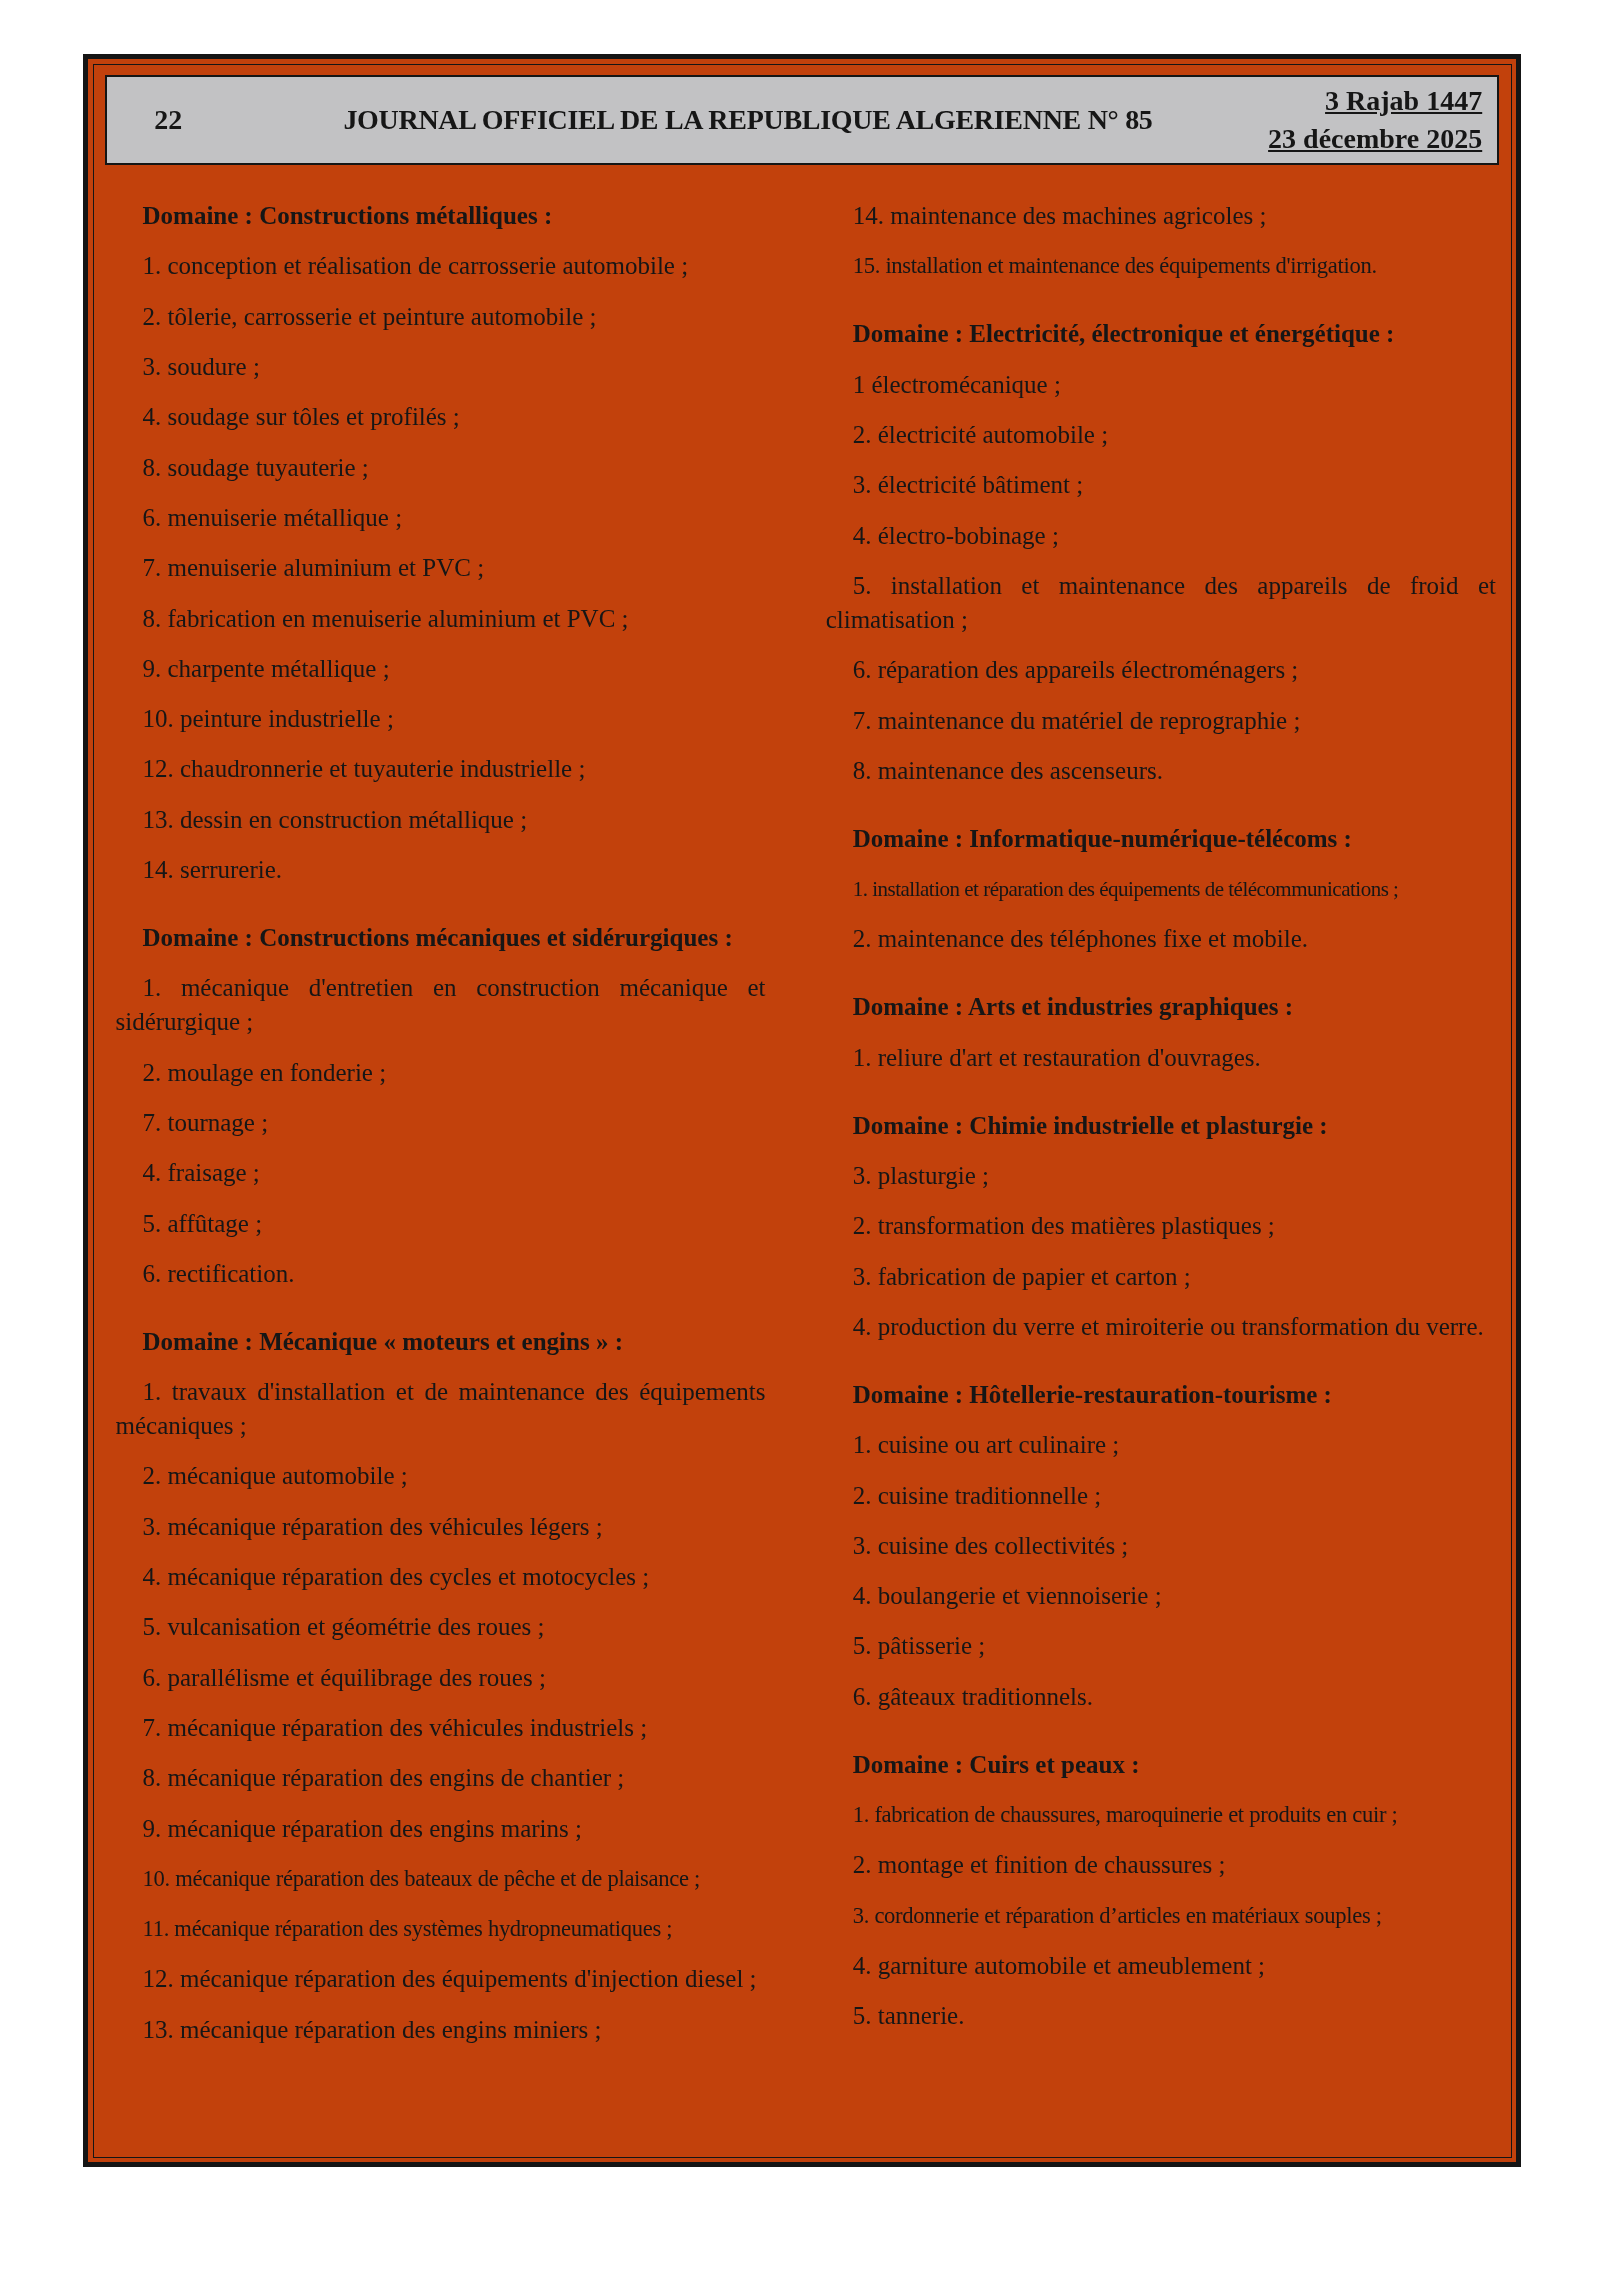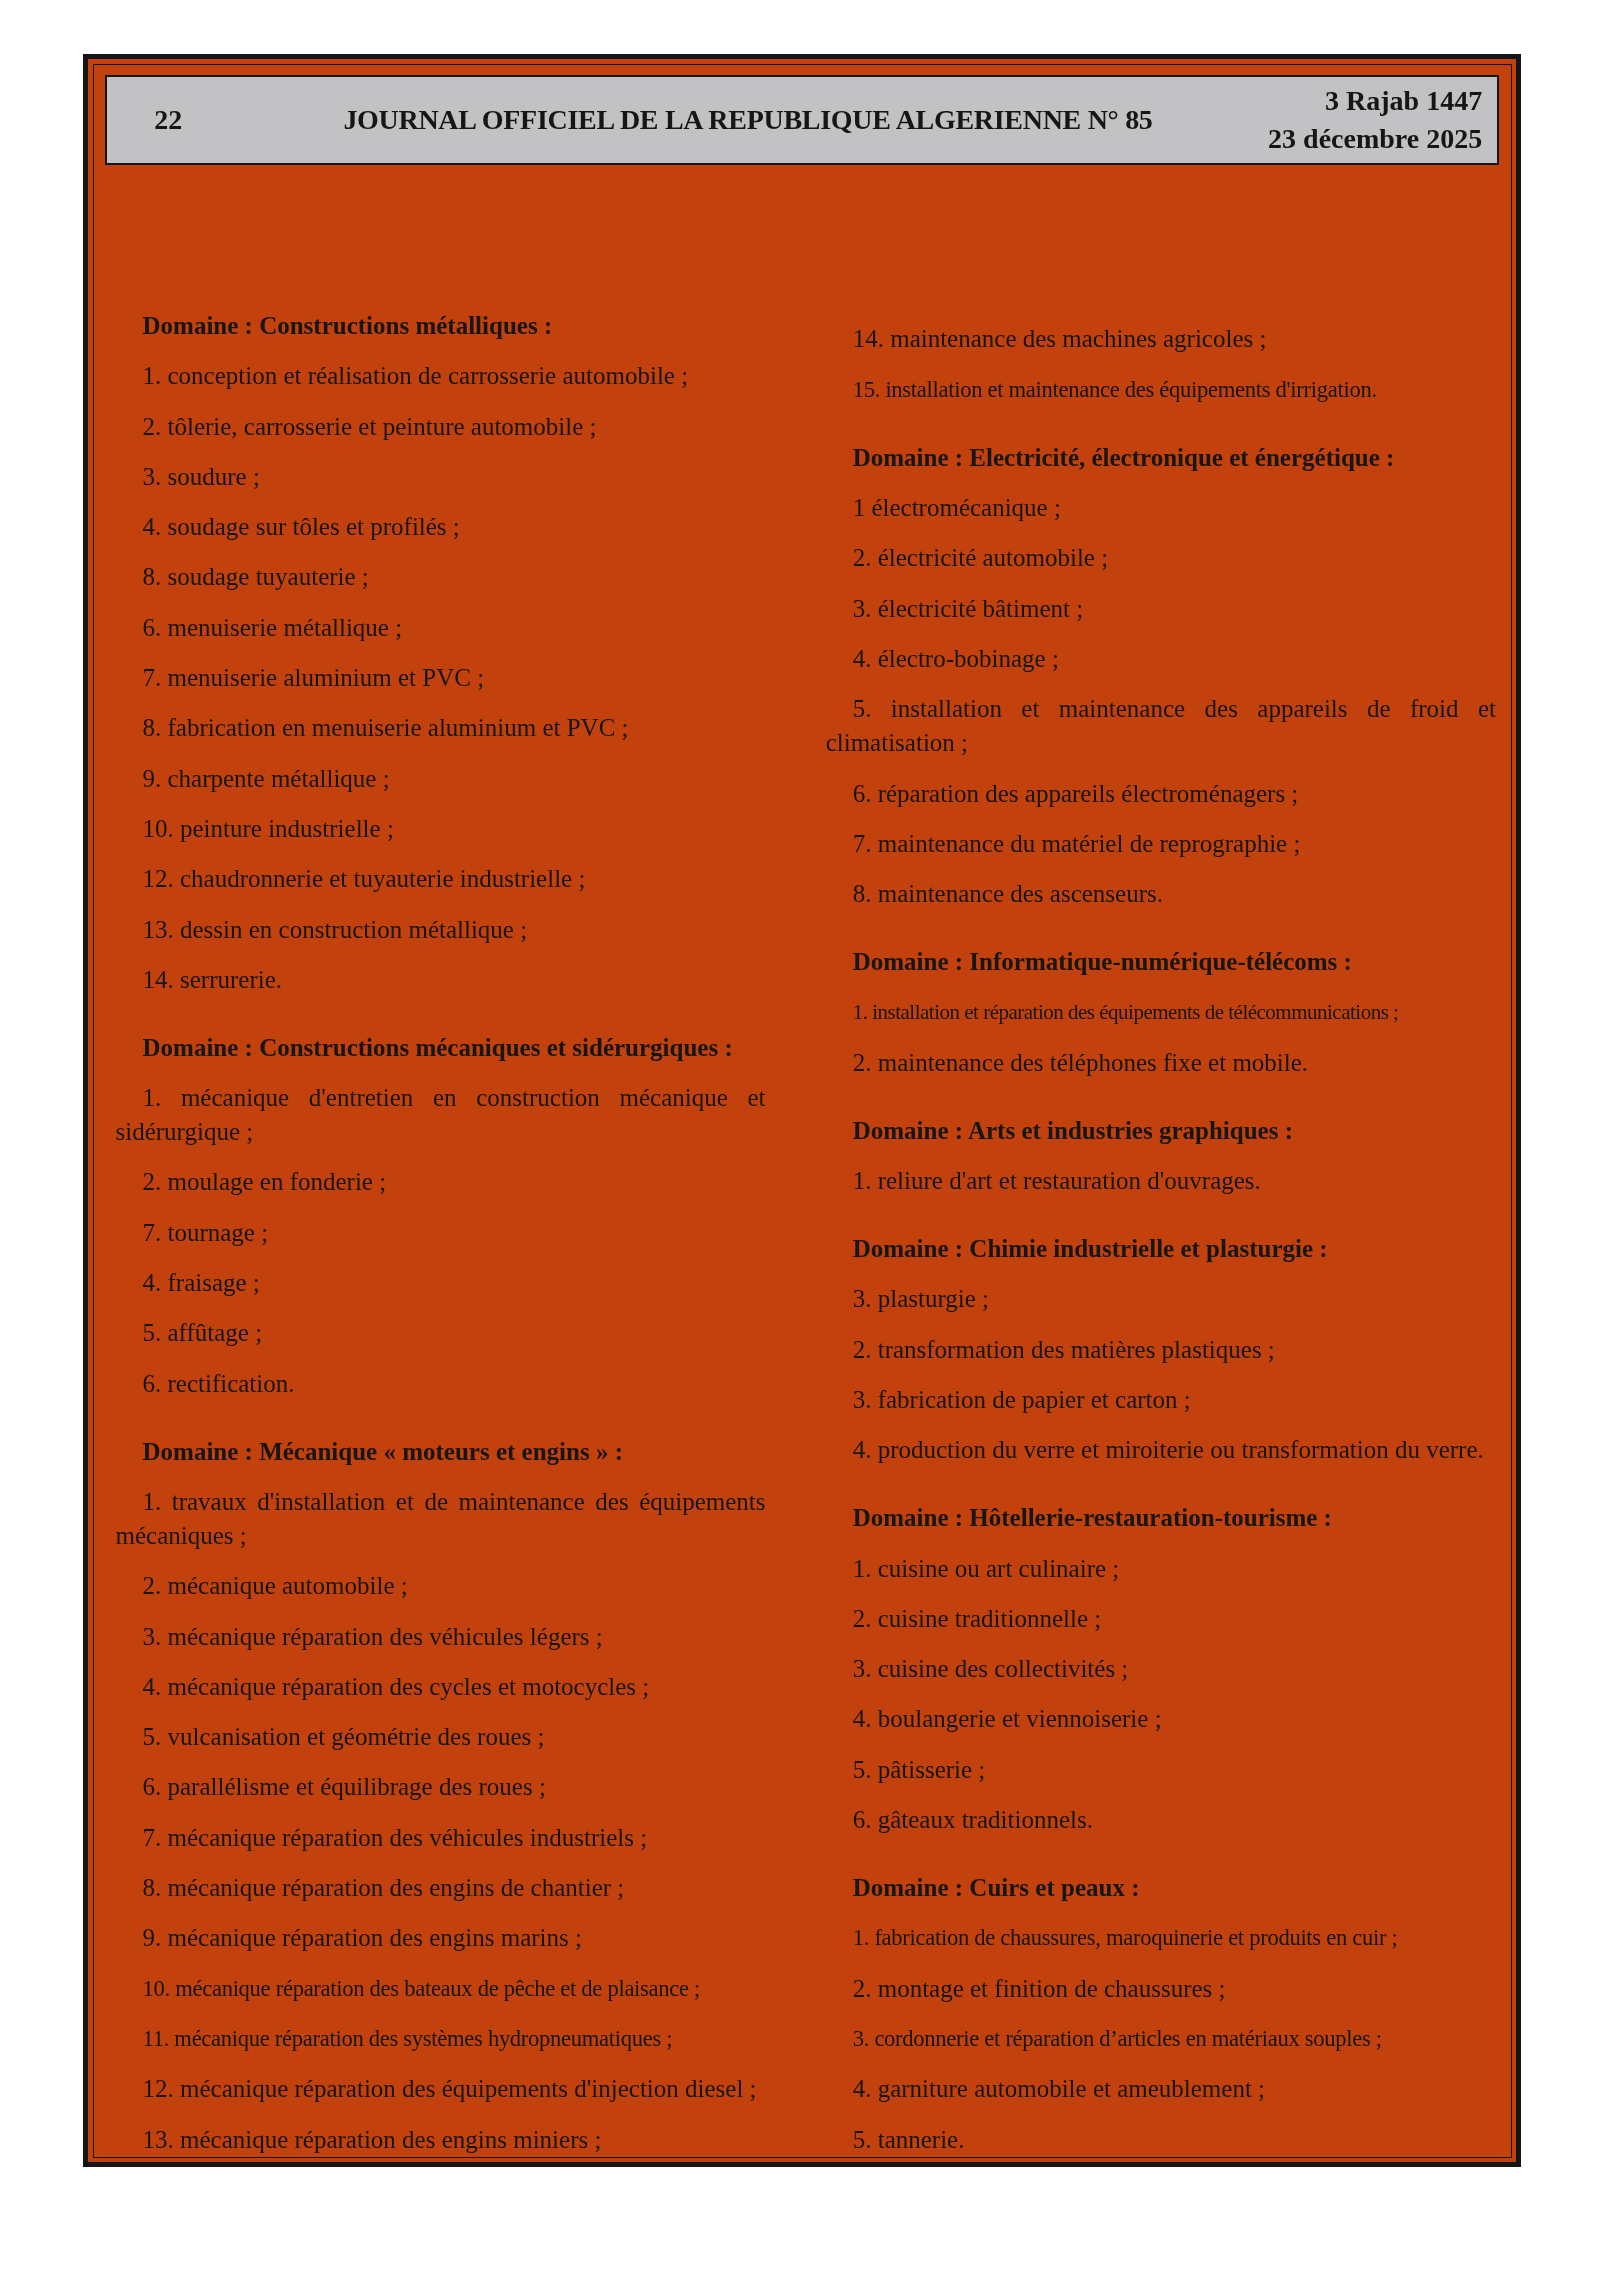--- a/index.html
+++ b/index.html
@@ -49,25 +49,26 @@
     letter-spacing: -0.3px;
     white-space: nowrap;
   }
   .band .dates {
     flex: 0 0 auto;
     text-align: right;
     padding-right: 14.5px;
     font-size: 28px; font-weight: bold;
     line-height: 38px;
     min-width: 262px;
+    text-decoration: underline;
   }
   .content {
     flex: 1 1 auto;
     display: flex;
-    align-items: flex-end;
+    align-items: flex-start;
     overflow: hidden;
     gap: 16px;
   }
   .col {
     padding-top: 22px;
     overflow: hidden;
   }
   .col-left  { flex: 0 0 683px; padding-left: 22px; padding-right: 11px; }
   .col-right { flex: 1 1 auto;  padding-left: 14.5px; padding-right: 14.5px; }
   .divider {

